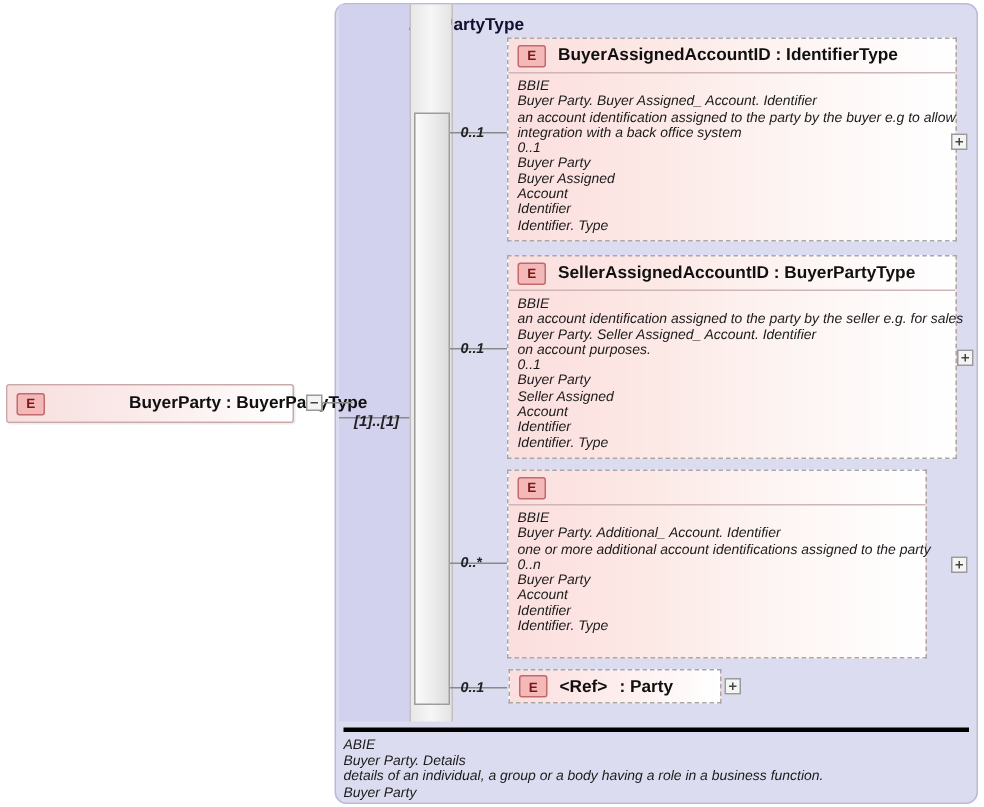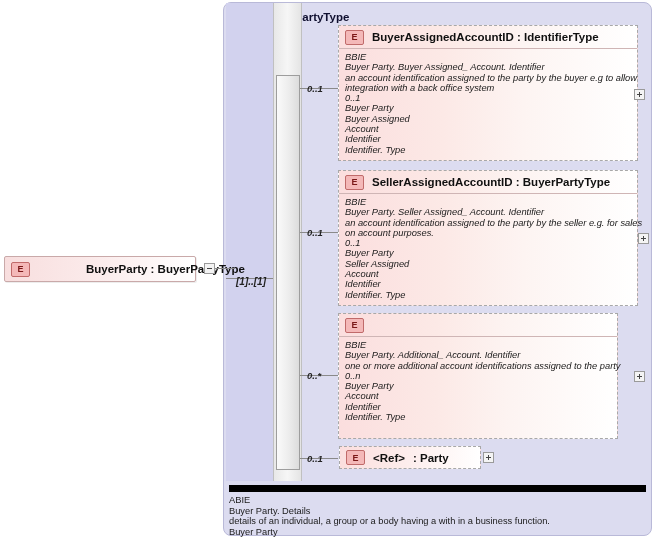--- a/index.html
+++ b/index.html
@@ -201,23 +201,23 @@
   .ref-label {
     font-size: 11.5px; font-weight: bold; color: #101010;
     white-space: nowrap;
   }
 
   
   .ct-footer {
     position: absolute;
     left: 229px; top: 485px;
     width: 417px;
-    border-top: 7px solid #000000;
+    border-top: 3px solid #000000;
     padding-top: 3px;
-    font-size: 9.3px; line-height: 10.6px;
+    font-size: 9.3px; font-style: italic; line-height: 10.6px;
     color: #1a1a1a;
   }
   .ct-footer div { white-space: nowrap; }
 </style>
 </head>
 <body>
 
 <div id="canvas">
 
   <div class="ct-container">
@@ -285,22 +285,22 @@
   <div class="tog plus" style="left:634px; top:89px;"></div>
 
   <div class="occ" style="left:307px; top:227px;">0..1</div>
   <div class="child" style="left:338px; top:170px; width:300px; height:136px;">
     <div class="child-head">
       <span class="badge-e">E</span>
       <span class="child-title">SellerAssignedAccountID : BuyerPartyType</span>
     </div>
     <div class="child-body">
       <div>BBIE</div>
+      <div>an account identification assigned to the party by the seller e.g. for sales</div>
       <div>Buyer Party. Seller Assigned_ Account. Identifier</div>
-      <div>an account identification assigned to the party by the seller e.g. for sales</div>
       <div>on account purposes.</div>
       <div>0..1</div>
       <div>Buyer Party</div>
       <div>Seller Assigned</div>
       <div>Account</div>
       <div>Identifier</div>
       <div>Identifier. Type</div>
     </div>
   </div>
   <div class="tog plus" style="left:638px; top:233px;"></div>
@@ -327,17 +327,17 @@
   <div class="ref-el">
     <span class="badge-e">E</span>
     <span class="ref-label">&lt;Ref&gt;</span>
     <span class="ref-label">: Party</span>
   </div>
   <div class="tog plus" style="left:483px; top:452px;"></div>
 
   <div class="ct-footer">
     <div>ABIE</div>
     <div>Buyer Party. Details</div>
-    <div>details of an individual, a group or a body having a with in a business function.</div>
+    <div>details of an individual, a group or a body having a role in a business function.</div>
     <div>Buyer Party</div>
   </div>
 
 </div>
 
 </body></html>

